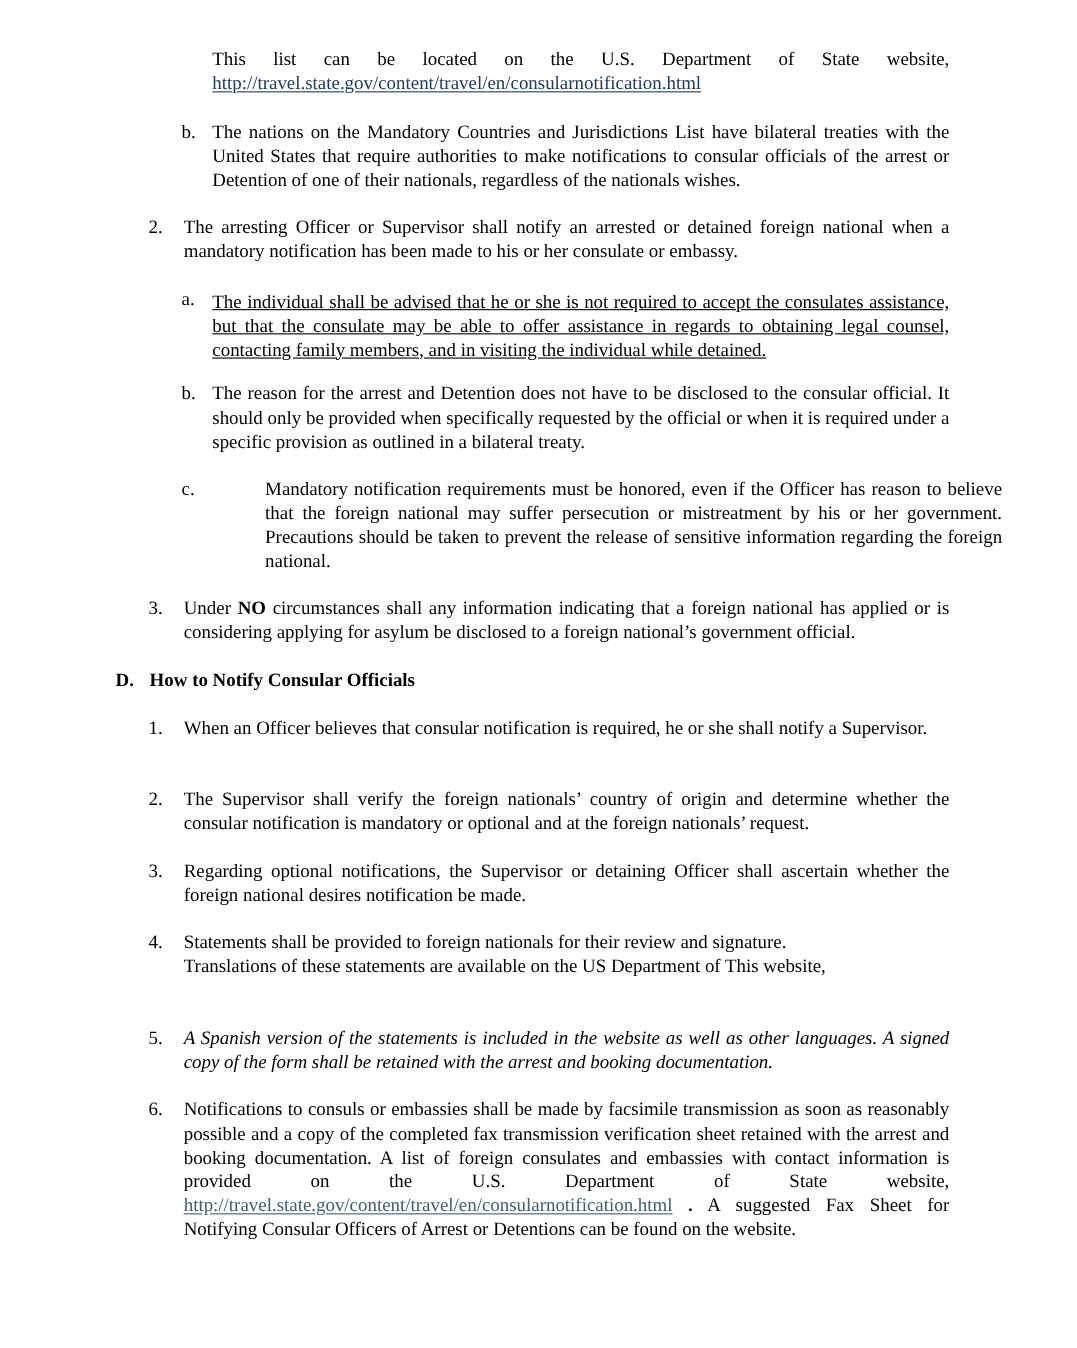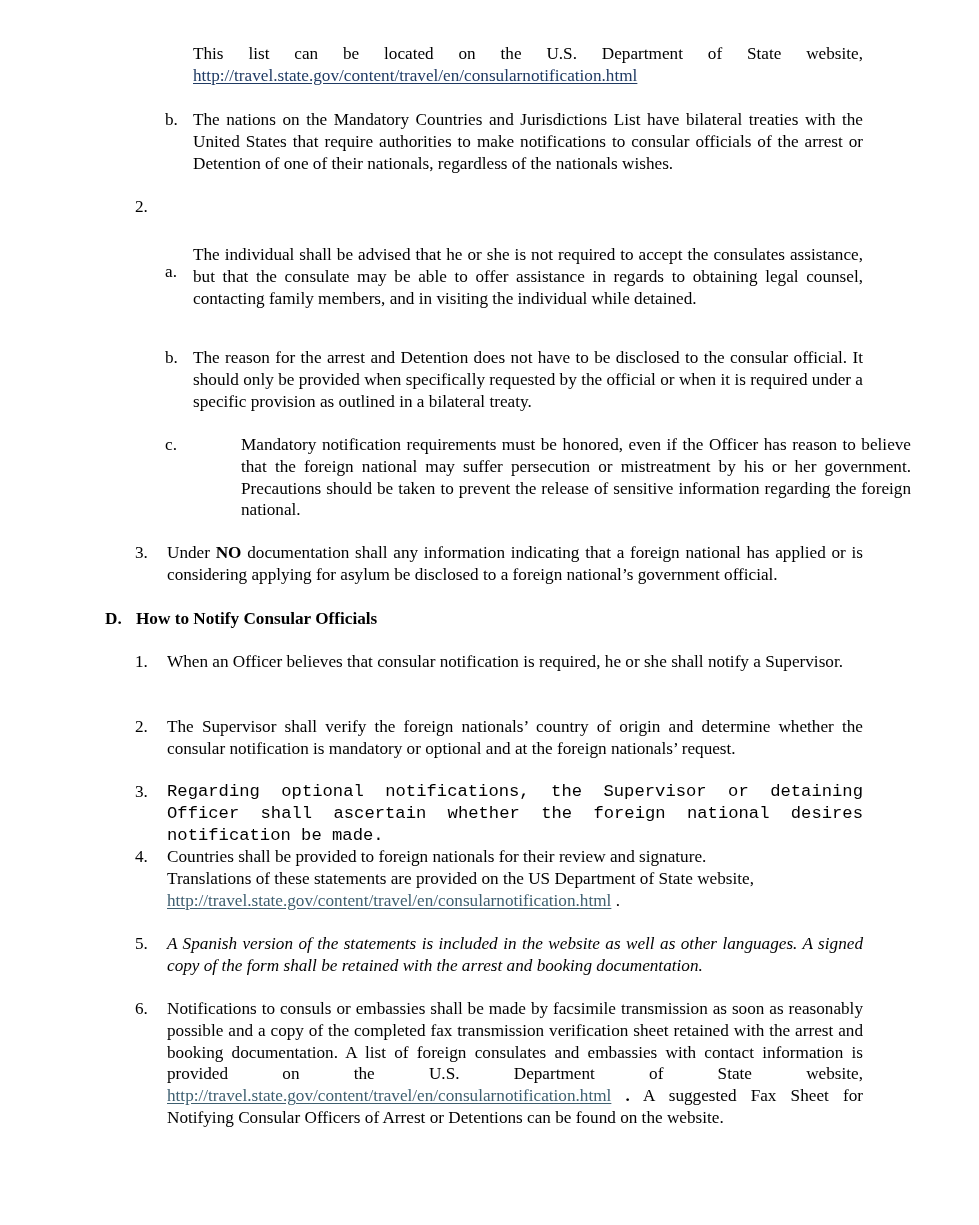--- a/index.html
+++ b/index.html
@@ -28,64 +28,66 @@
     <span class="just-line">This list can be located on the U.S. Department of State website,</span>
     <a class="link navy" href="#">http://travel.state.gov/content/travel/en/consularnotification.html</a>
   </div>
 
   <span class="marker" style="left:165px; top:109px;">b.</span>
   <div class="blk" style="left:193px; top:109px; width:670px;">
     <span>The nations on the Mandatory Countries and Jurisdictions List have bilateral treaties with the United States that require authorities to make notifications to consular officials of the arrest or Detention of one of their nationals, regardless of the nationals wishes.</span>
   </div>
 
   <span class="marker" style="left:135px; top:196px;">2.</span>
+  <div class="blk" style="left:167px; top:196px; width:696px;">
+    <span>The arresting Officer or Supervisor shall notify an arrested or detained foreign national when a mandatory notification has been made to his or her consulate or embassy.</span>
+  </div>
 
   <span class="marker" style="left:165px; top:261px;">a.</span>
-  <div class="blk" style="left:193px; top:244px; width:670px;">
+  <div class="blk" style="left:193px; top:264px; width:670px;text-decoration:underline;">
     <span>The individual shall be advised that he or she is not required to accept the consulates assistance, but that the consulate may be able to offer assistance in regards to obtaining legal counsel, contacting family members, and in visiting the individual while detained.</span>
   </div>
 
   <span class="marker" style="left:165px; top:347px;">b.</span>
   <div class="blk" style="left:193px; top:347px; width:670px;">
     <span>The reason for the arrest and Detention does not have to be disclosed to the consular official. It should only be provided when specifically requested by the official or when it is required under a specific provision as outlined in a bilateral treaty.</span>
   </div>
 
   <span class="marker" style="left:165px; top:434px;">c.</span>
   <div class="blk" style="left:193px; top:434px; width:670px;margin-left:48px;">
     <span>Mandatory notification requirements must be honored, even if the Officer has reason to believe that the foreign national may suffer persecution or mistreatment by his or her government. Precautions should be taken to prevent the release of sensitive information regarding the foreign national.</span>
   </div>
 
   <span class="marker" style="left:135px; top:542px;">3.</span>
   <div class="blk" style="left:167px; top:542px; width:696px;">
-    <span>Under </span><span class="bold">NO</span><span> documentation shall any information indicating that a foreign national has applied or is considering applying for asylum be disclosed to a foreign national’s government official.</span>
+    <span>Under </span><span class="bold">NO</span><span> circumstances shall any information indicating that a foreign national has applied or is considering applying for asylum be disclosed to a foreign national’s government official.</span>
   </div>
 
   <span class="heading" style="left:105px; top:608px;">D.</span>
   <span class="heading" style="left:136px; top:608px;text-align:center;">How to Notify Consular Officials</span>
 
   <span class="marker" style="left:135px; top:651px;">1.</span>
   <div class="blk" style="left:167px; top:651px; width:696px;">
     <span>When an Officer believes that consular notification is required, he or she shall notify a Supervisor.</span>
   </div>
 
   <span class="marker" style="left:135px; top:716px;">2.</span>
   <div class="blk" style="left:167px; top:716px; width:696px;">
     <span>The Supervisor shall verify the foreign nationals’ country of origin and determine whether the consular notification is mandatory or optional and at the foreign nationals’ request.</span>
   </div>
 
   <span class="marker" style="left:135px; top:781px;">3.</span>
-  <div class="blk" style="left:167px; top:781px; width:696px;font-family:Liberation Mono, monospace;">
+  <div class="blk" style="left:167px; top:781px; width:696px;">
     <span>Regarding optional notifications, the Supervisor or detaining Officer shall ascertain whether the foreign national desires notification be made.</span>
   </div>
 
   <span class="marker" style="left:135px; top:846px;">4.</span>
   <div class="blk" style="left:167px; top:846px; width:696px; text-align:left;">
-    <div class="nowrap-line">Countries shall be provided to foreign nationals for their review and signature.</div>
-    <div class="nowrap-line">Translations of these statements are provided on the US Department of State website,</div>
-    <div class="nowrap-line"><a class="link slate" href="#">http://travel.state.gov/content/travel/en/consularnotification.html</a><span> .</span></div>
+    <div class="nowrap-line">Statements shall be provided to foreign nationals for their review and signature.</div>
+    <div class="nowrap-line">Translations of these statements are available on the US Department of This website,</div>
   </div>
 
   <span class="marker" style="left:135px; top:933px;">5.</span>
   <div class="blk" style="left:167px; top:933px; width:696px;font-style:italic;">
     <span>A Spanish version of the statements is included in the website as well as other languages. A signed copy of the form shall be retained with the arrest and booking documentation.</span>
   </div>
 
   <span class="marker" style="left:135px; top:998px;">6.</span>
   <div class="blk" style="left:167px; top:998px; width:696px;">
     <span>Notifications to consuls or embassies shall be made by facsimile transmission as soon as reasonably possible and a copy of the completed fax transmission verification sheet retained with the arrest and booking documentation. A list of foreign consulates and embassies with contact information is provided on the U.S. Department of State website,</span>

